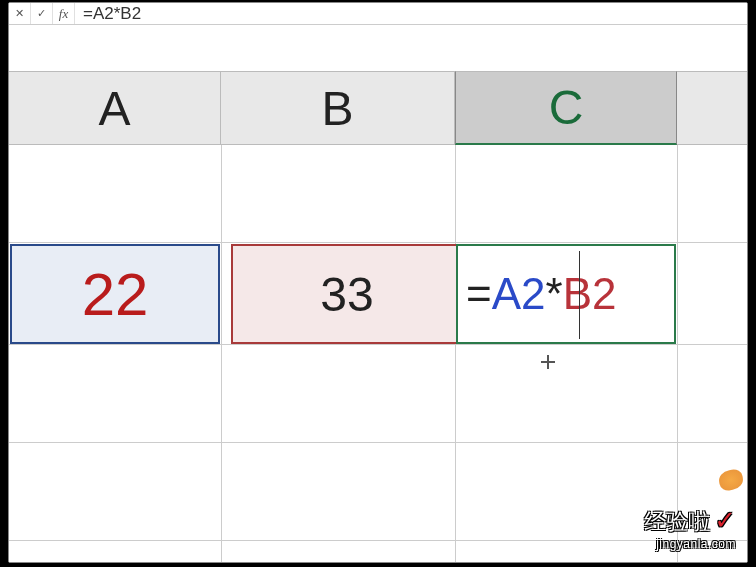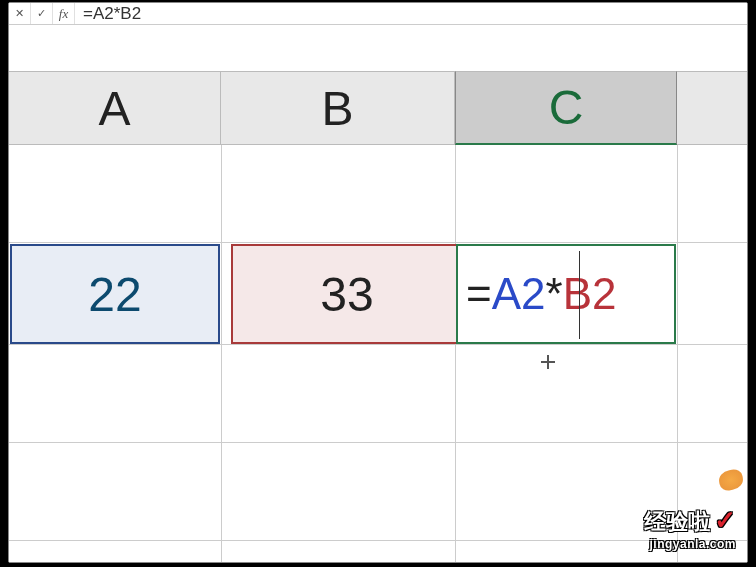--- a/index.html
+++ b/index.html
@@ -101,22 +101,22 @@
       position: absolute;
       left: 1px;
       top: 219px;
       width: 210px;
       height: 100px;
       background: #e8edf5;
       border: 2px solid #2a4a8a;
       display: flex;
       align-items: center;
       justify-content: center;
-      font-size: 48px;
-      color: #0c4a6e;
+      font-size: 60px;
+      color: #b91c1c;
     }
     .cell-b2 {
       position: absolute;
       left: 222px;
       top: 219px;
       width: 232px;
       height: 100px;
       background: #f5e8e8;
       border: 2px solid #a83a3a;
       display: flex;
@@ -168,35 +168,34 @@
     .fill-cursor::after { left: 0; top: 6px; width: 14px; height: 2px; }
     .watermark {
       position: absolute;
       right: 20px;
       bottom: 16px;
       text-align: right;
       font-family: "Microsoft YaHei", sans-serif;
     }
     .wm-top {
       font-size: 22px;
-      font-weight: bold;
+      font-weight: normal;
       color: #fff;
       text-shadow: -1px -1px 0 #000, 1px -1px 0 #000, -1px 1px 0 #000, 1px 1px 0 #000;
     }
     .wm-check {
       color: #d9232e;
       font-size: 26px;
       margin-left: 4px;
     }
     .wm-bot {
       font-size: 12px;
       color: #fff;
       text-shadow: -1px -1px 0 #000, 1px -1px 0 #000, -1px 1px 0 #000, 1px 1px 0 #000;
       letter-spacing: 0.5px;
-      font-weight: bold;
     }
     .orange-blob {
       position: absolute;
       right: 4px;
       bottom: 72px;
       width: 24px;
       height: 20px;
       background: radial-gradient(ellipse at center, #f5a945 0%, #e8923a 100%);
       border-radius: 50% 40% 50% 40%;
       transform: rotate(-10deg);

